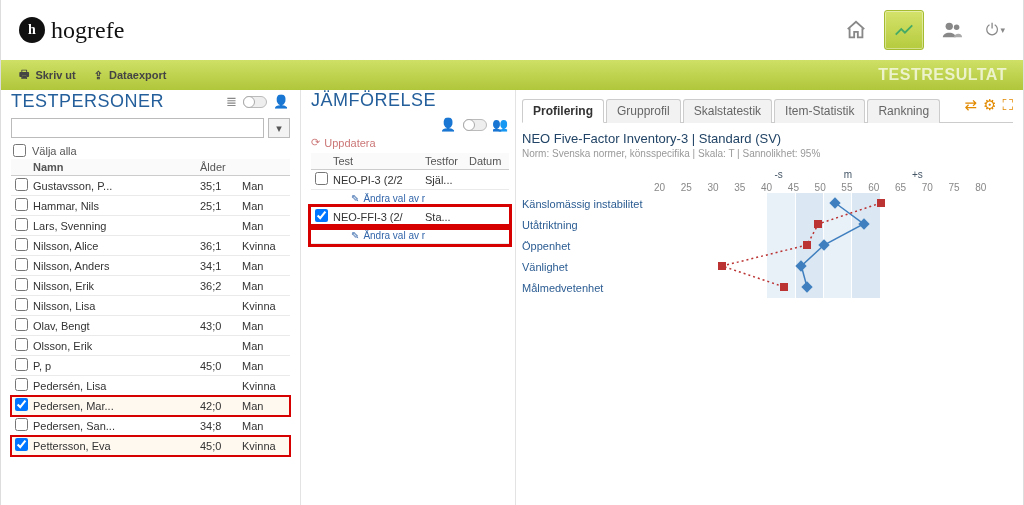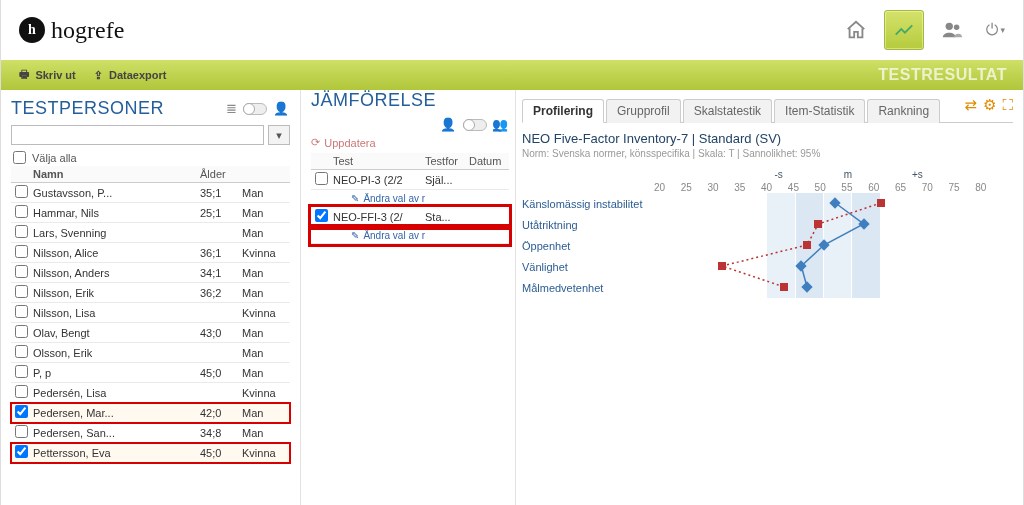--- a/index.html
+++ b/index.html
@@ -14,21 +14,21 @@
   .topicon.active { background: #b5cc18; background: #c2d44d; border-color: #a5bb30; color: #fff; background: linear-gradient(#d4e26b,#b6cb3e); box-shadow: inset 0 0 0 1px rgba(255,255,255,.4); }
   .powerbtn { font-size: 16px; color: #888; display: inline-flex; align-items: center; gap: 2px; padding-left: 6px;}
   
   
   .greenbar { height: 30px; background: linear-gradient(#cfe066,#b0c63a); display: flex; align-items: center; padding: 0 18px; gap: 18px; color: #444; font-weight: bold; position: relative; }
   .greenbar .action { display: inline-flex; align-items: center; gap: 6px; color: #444; }
   .greenbar .bigtitle { position: absolute; right: 16px; font-size: 16px; font-weight: bold; color: rgba(255,255,255,.7); letter-spacing: .5px; }
 
   
   .cols { display: flex; height: calc(505px - 90px); }
-  .col { padding: 8px 10px; border-right: 1px solid #e3e3e3; overflow: hidden; }
+  .col { padding: 1px 10px; border-right: 1px solid #e3e3e3; overflow: hidden; }
   .col1 { width: 300px; }
   .col2 { width: 215px; padding: 0 6px 8px 10px; }
   .col3 { flex: 1; border-right: none; padding: 8px 10px 8px 6px; }
 
   h2.sect { color: #245f9b; font-size: 18px; font-weight: normal; letter-spacing: .5px; margin-bottom: 6px; display: flex; align-items: center; justify-content: space-between;}
   .secticons { color: #888; font-size: 13px; display: inline-flex; gap: 6px; align-items:center;}
   .toggle { width: 24px; height: 12px; border: 1px solid #bbb; border-radius: 6px; display: inline-block; position: relative; background: #eee; }
   .toggle::after { content:""; width:10px; height:10px; border-radius:50%; background:#fff; border:1px solid #aaa; position:absolute; top:-1px; left:-1px; }
 
   .searchrow { display: flex; gap: 4px; margin-bottom: 6px; }
@@ -301,21 +301,21 @@
   </div>
 
   <div class="col col3">
     <div class="tabs" id="tabs">
         <div class="tab active">Profilering</div>
         <div class="tab">Grupprofil</div>
         <div class="tab">Skalstatestik</div>
         <div class="tab">Item-Statistik</div>
         <div class="tab">Rankning</div>
       </div>
-    <div class="chart-title">NEO Five-Factor Inventory-7 | Standard (SV)</div>
+    <div class="chart-title">NEO Five-Factor Inventory-3 | Standard (SV)</div>
     <div class="chart-sub">Norm: Svenska normer, könsspecifika | Skala: T | Sannolikhet: 95%</div>
 
     <div class="chartwrap">
 
       <div class="legendticks" id="bandlabels">
           <span style="position: relative; left: 112.667px; width: 24px;">-s</span>
           <span style="position: relative; left: 158px; width: 24px;">m</span>
           <span style="position: relative; left: 203.333px; width: 24px;">+s</span>
         </div>
 

